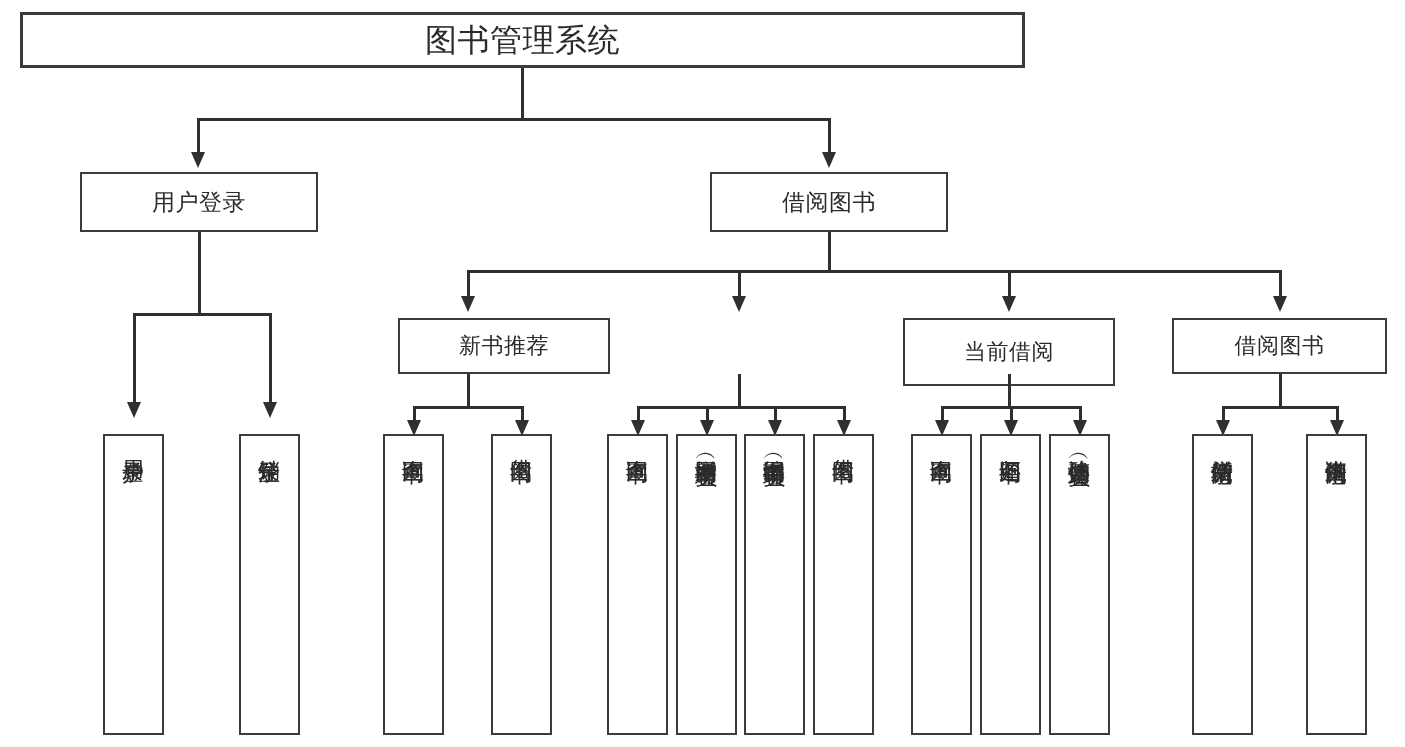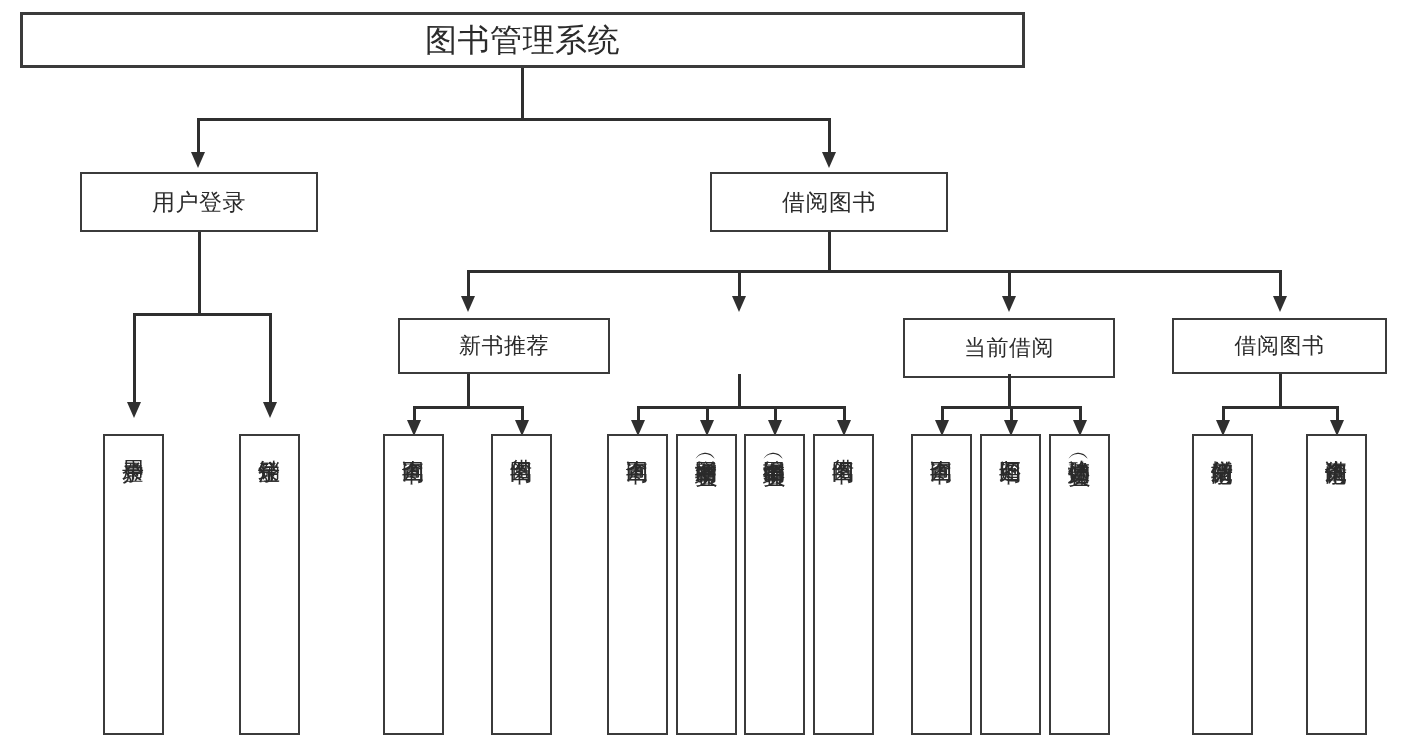--- a/index.html
+++ b/index.html
@@ -129,21 +129,21 @@
   <div class="arrow" style="left:1002px; top:296px;"></div>
 
   <div class="vline" style="left:1279px; top:270px; height:30px;"></div>
   <div class="arrow" style="left:1273px; top:296px;"></div>
 
   <div class="node lvl3" style="left:362px; top:318px; width:212px; height:56px;margin-left:36px;">
     <span class="lbl-h">新书推荐</span>
   </div>
 
 
-  <div class="node lvl3" style="left:903px; top:318px; width:212px; height:60px;">
+  <div class="node lvl3" style="left:903px; top:318px; width:212px; height:68px;">
     <span class="lbl-h">当前借阅</span>
   </div>
 
   <div class="node lvl3" style="left:1172px; top:318px; width:215px; height:56px;">
     <span class="lbl-h">借阅图书</span>
   </div>
 
   <div class="vline" style="left:467px; top:374px; height:34px;"></div>
   <div class="hline" style="left:413px; top:406px; width:110px; height:2.5px;"></div>
   <div class="vline" style="left:413px; top:406px; height:20px;"></div>

